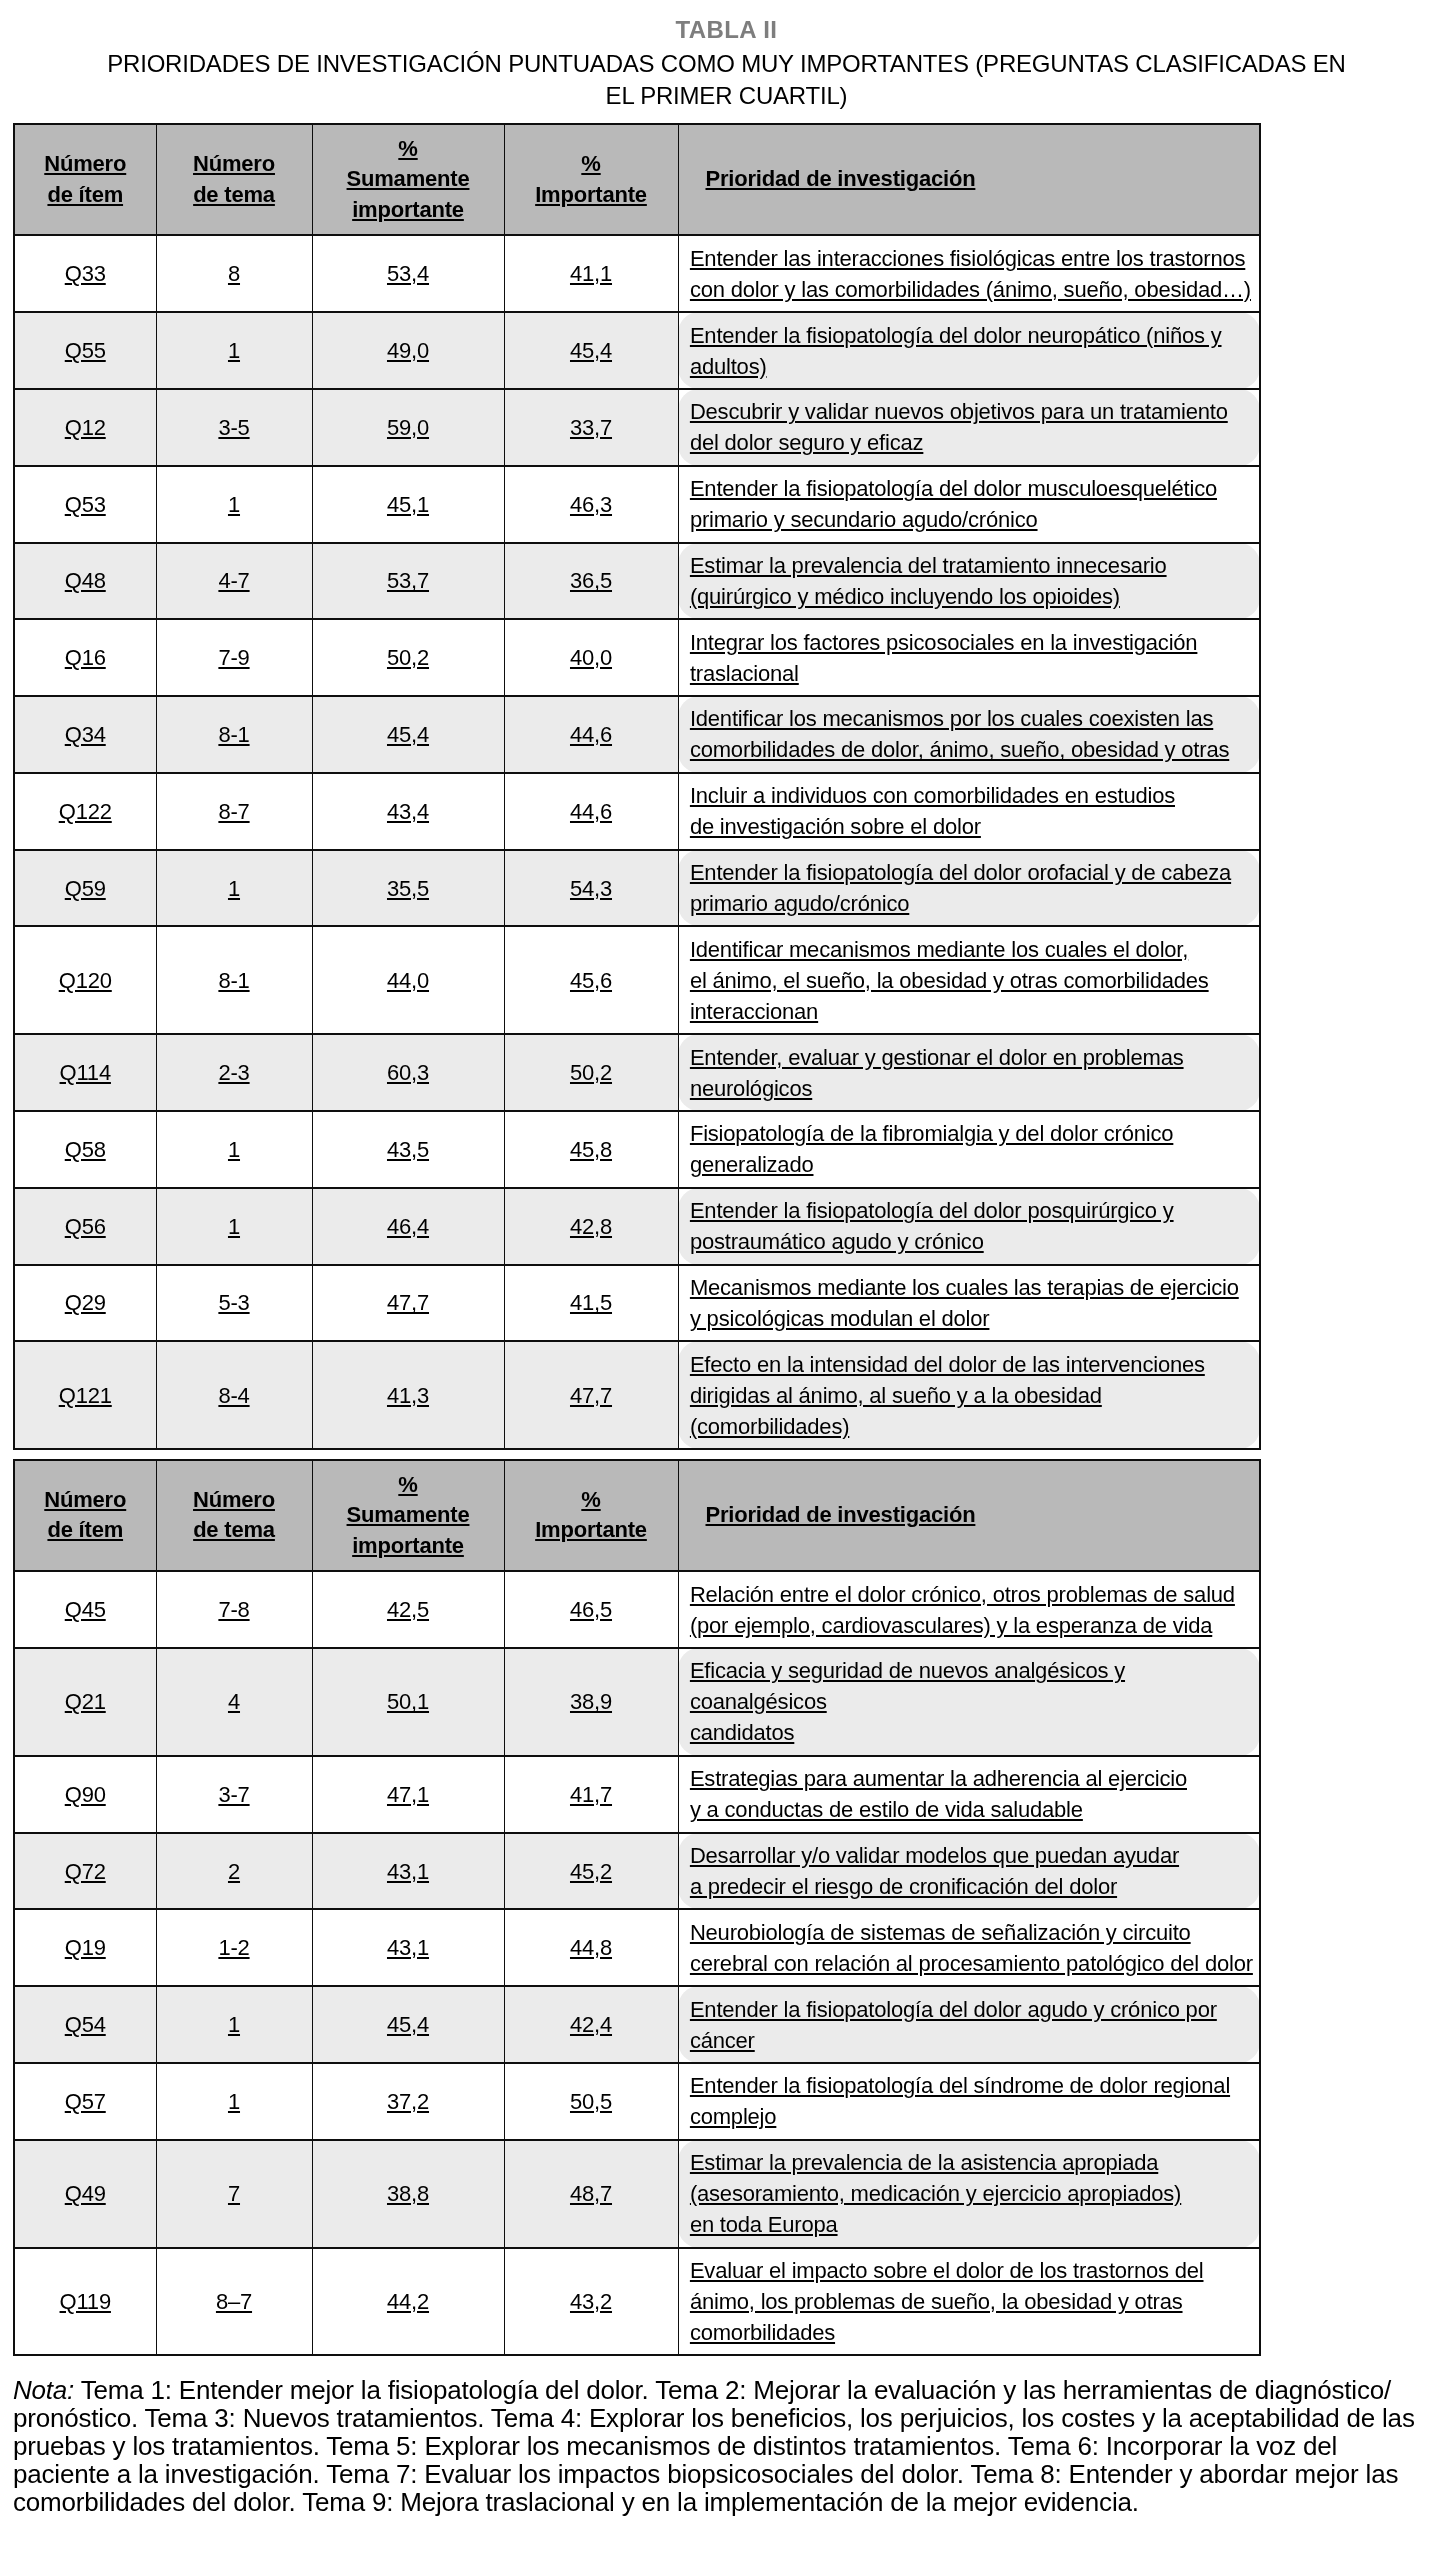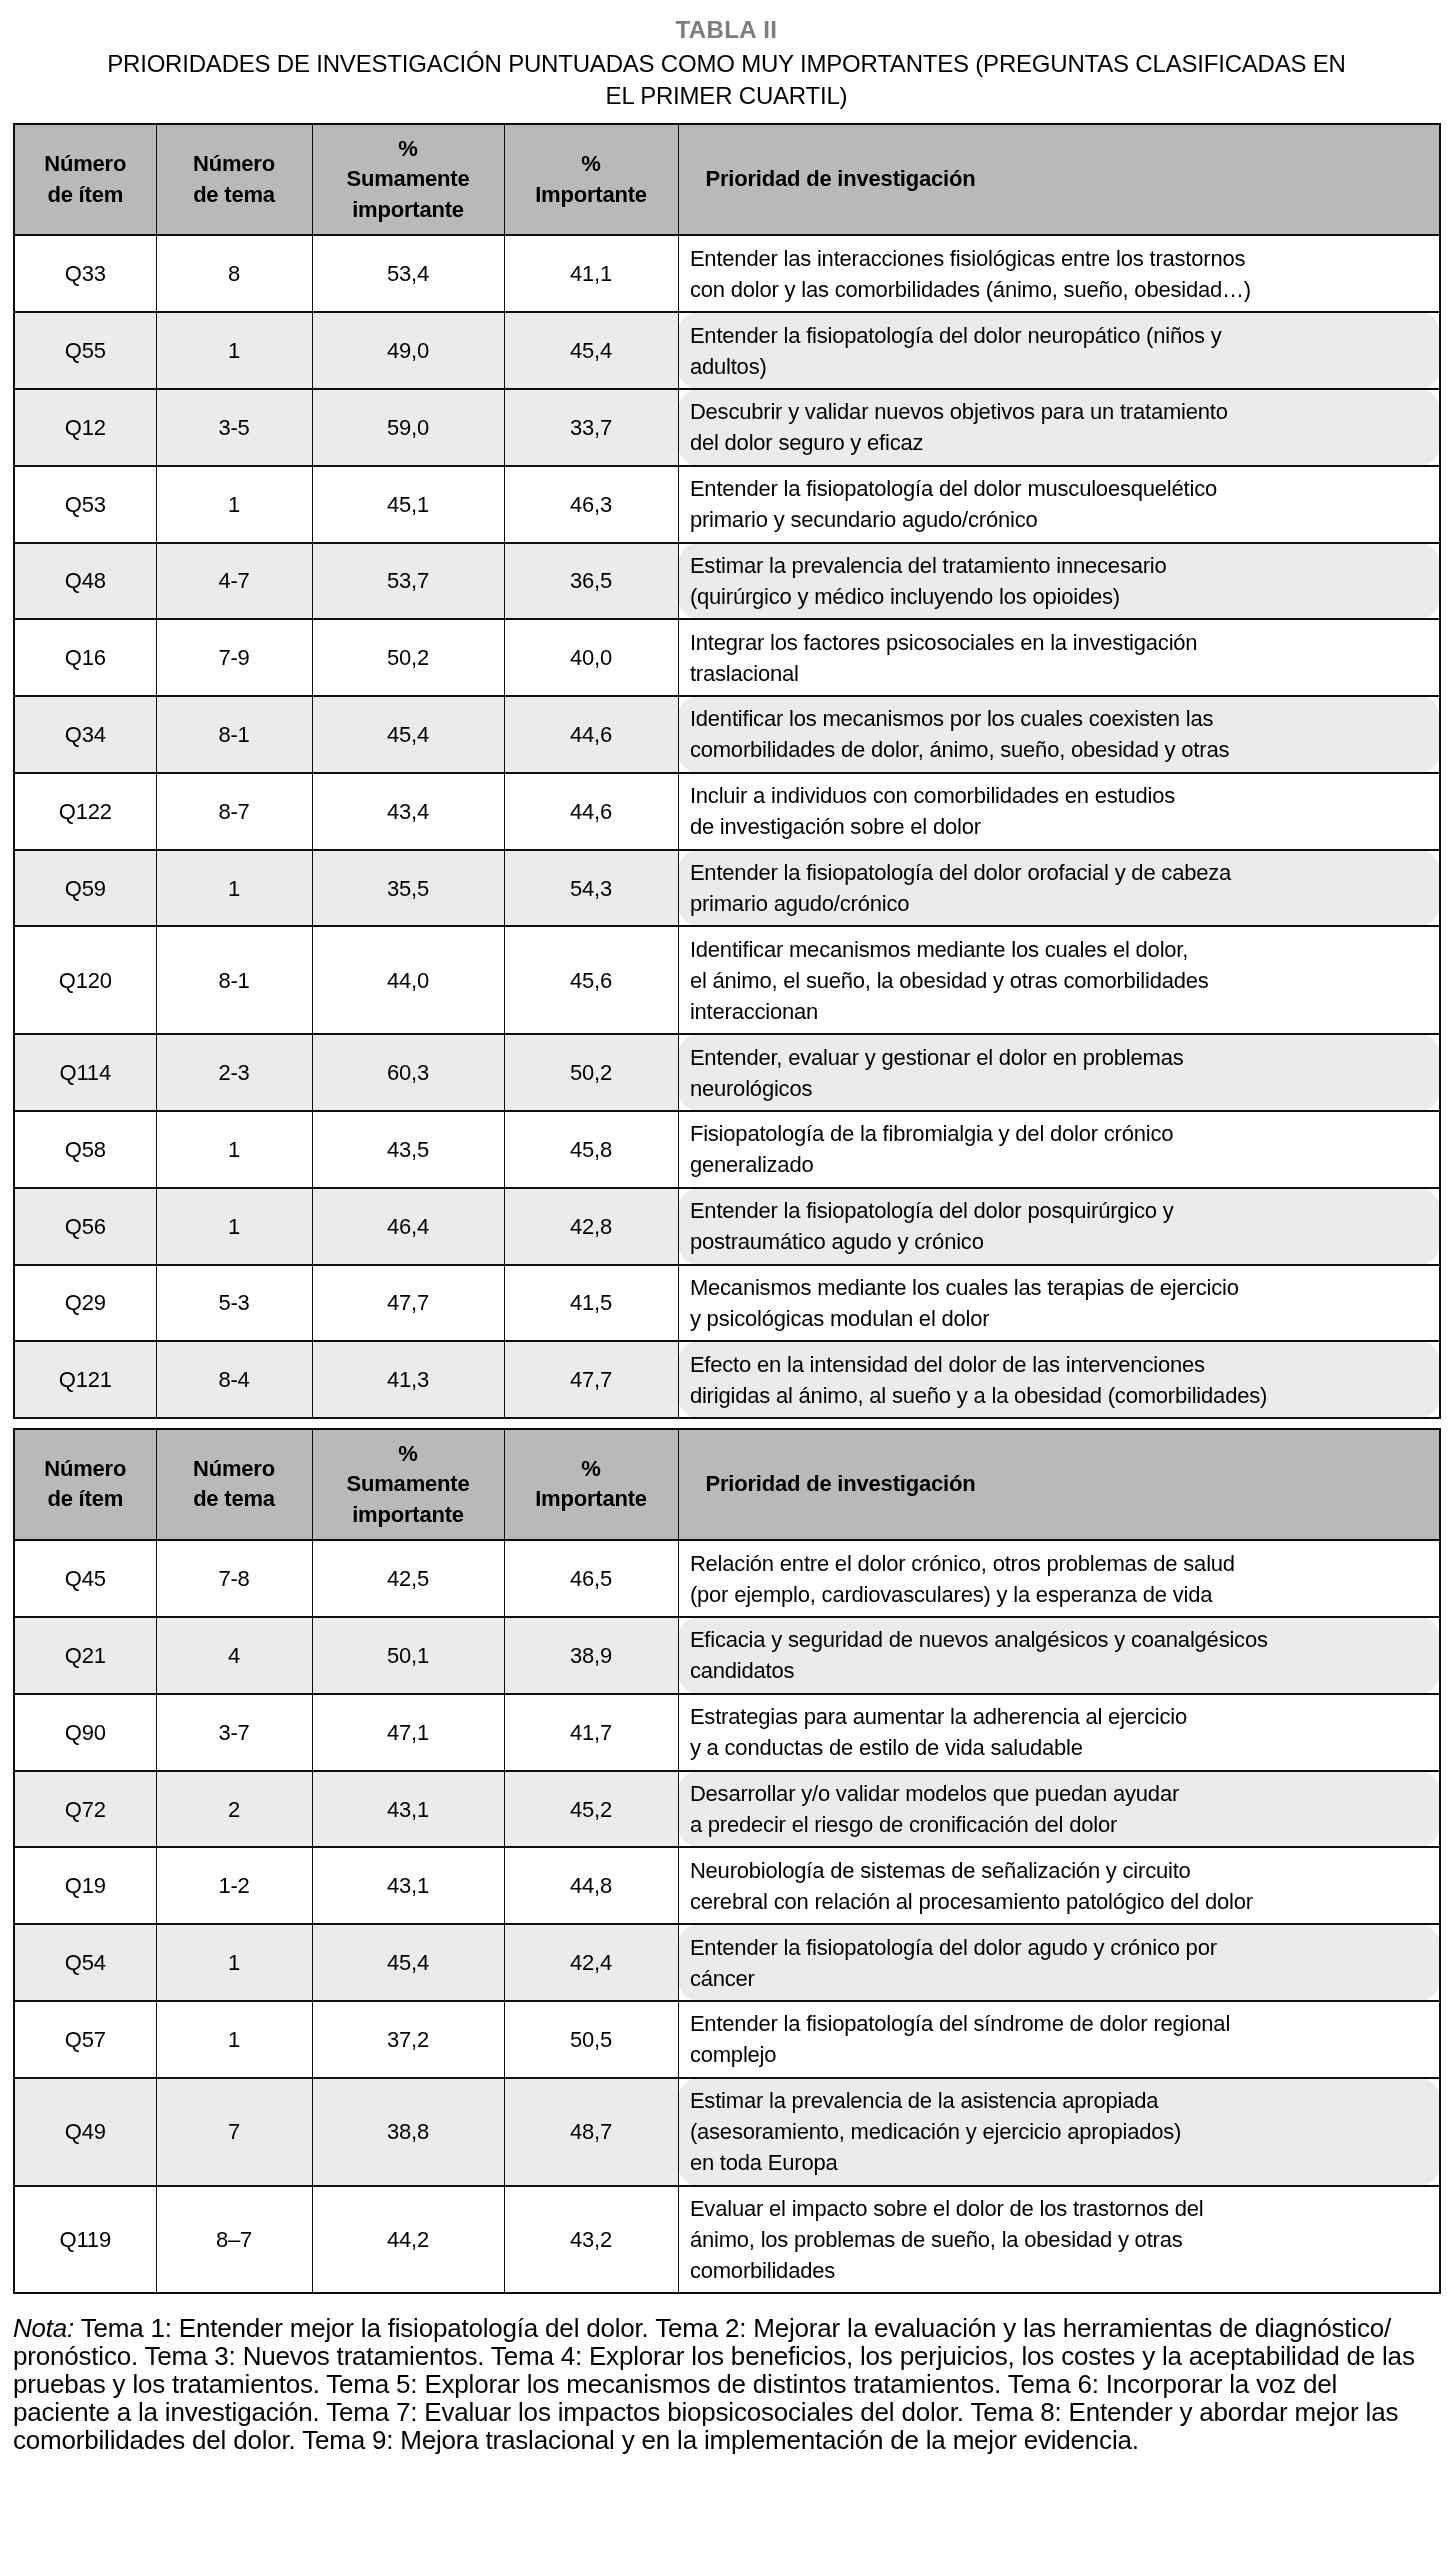--- a/index.html
+++ b/index.html
@@ -28,22 +28,23 @@
     text-align:center;
     font-size:24px;
     line-height:1.32;
     white-space:pre-line;
     margin:0 14.2px 11.4px 14.2px;
     letter-spacing:-0.2px;
   }
   #tables{margin:0 13px;}
   table.prio{
     border-collapse:collapse;
-    width:1428px;
+    width:1248px;
     table-layout:fixed;
+    text-decoration:underline;
   }
   table.prio + table.prio{margin-top:8.5px;}
   table.prio col:nth-child(1){width:142px;}
   table.prio col:nth-child(2){width:156px;}
   table.prio col:nth-child(3){width:192px;}
   table.prio col:nth-child(4){width:174px;}
   table.prio{border:2.8px solid var(--border-color);}
   table.prio th,table.prio td{
     border-left:1.4px solid var(--border-color);
     border-right:1.4px solid var(--border-color);

